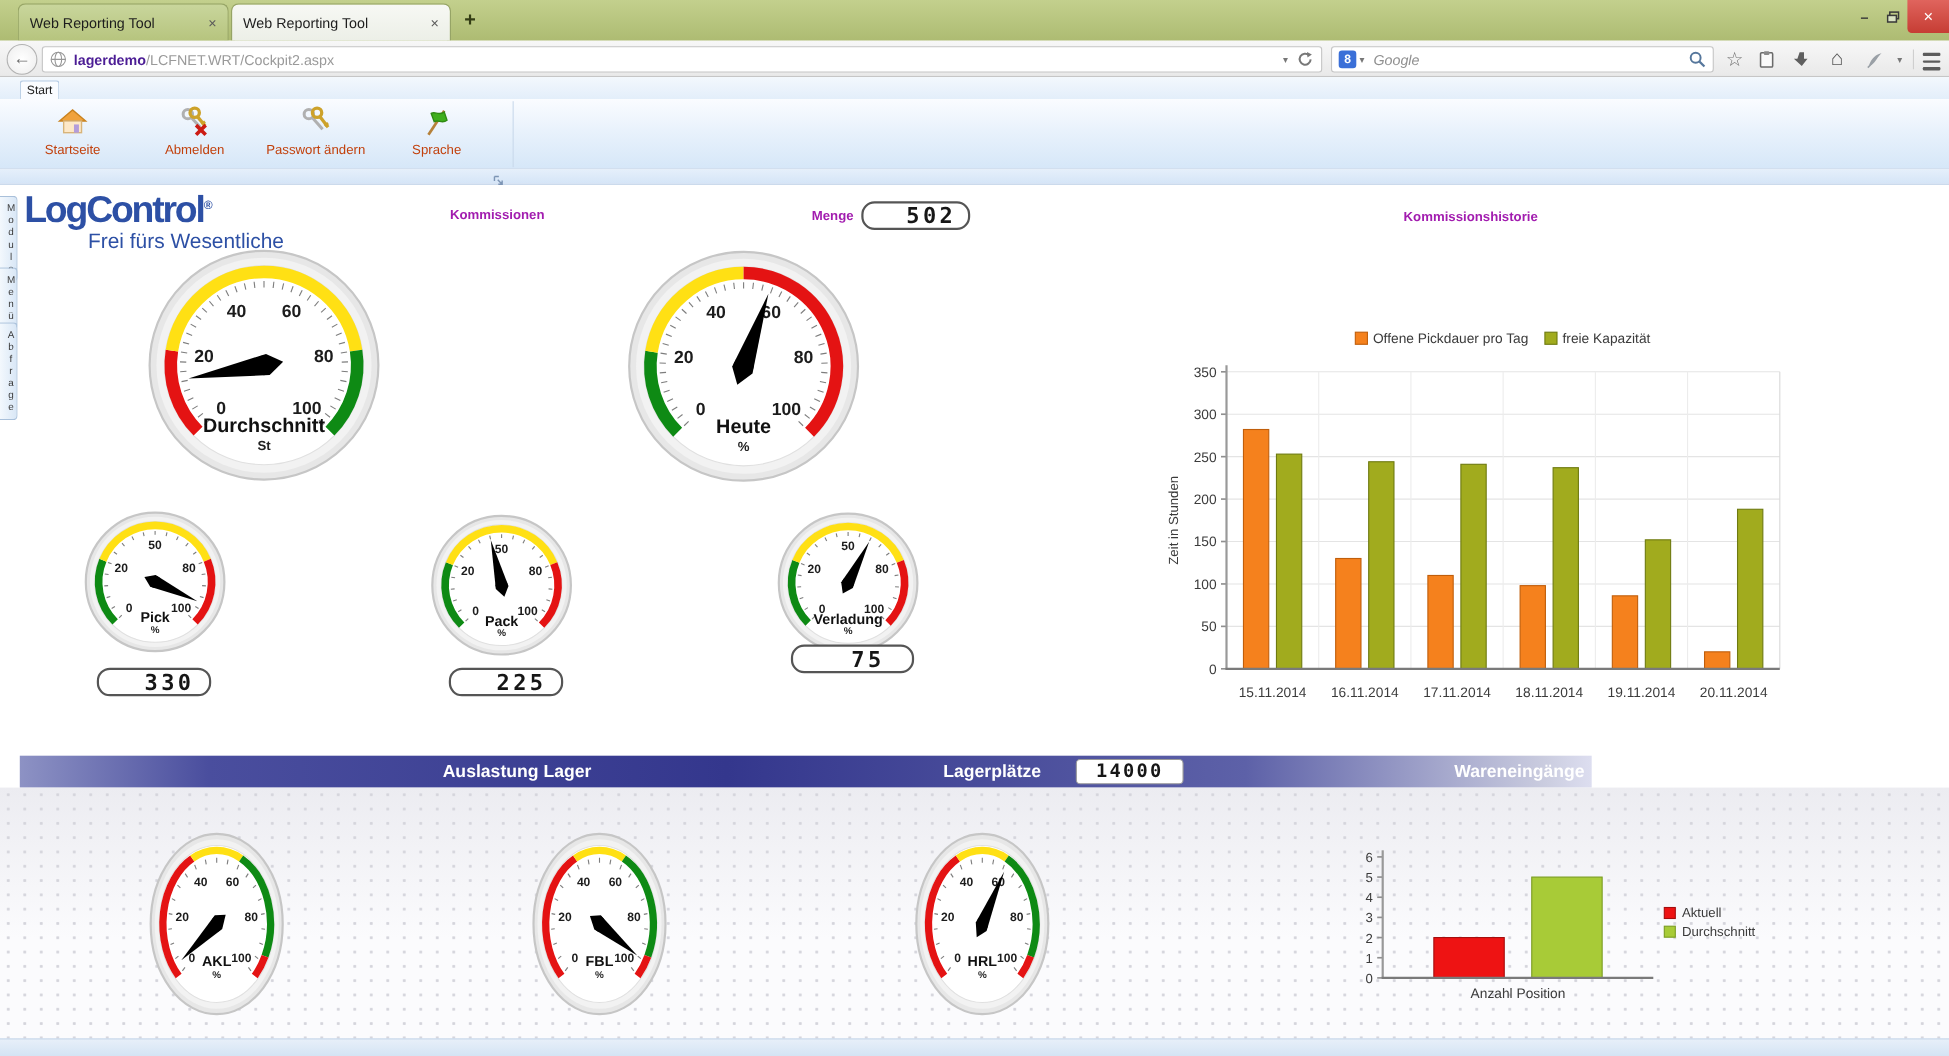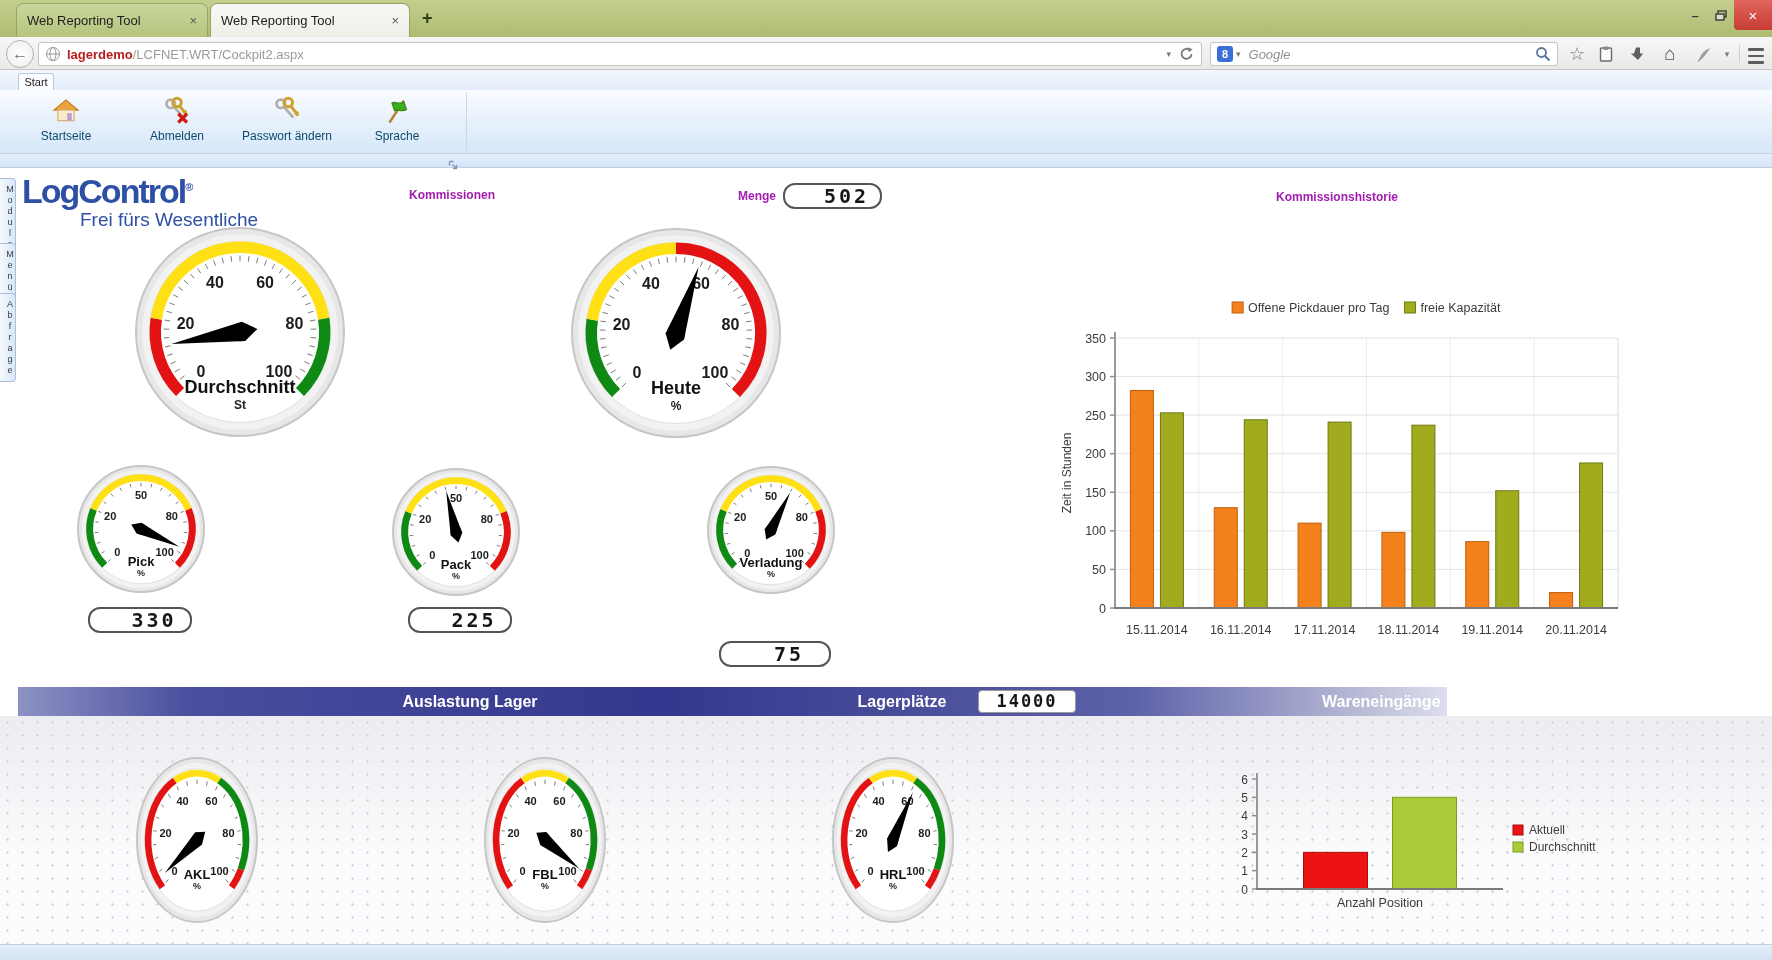--- a/index.html
+++ b/index.html
@@ -21,41 +21,41 @@
           font-size:13px;color:#3a3a3a;}
   .winclose{background:linear-gradient(#e0645d,#c63d34);border-radius:0 0 0 4px;color:#fff;font-size:15px;}
 
   .navbar{left:0;top:37px;width:1772px;height:33px;background:linear-gradient(#f7f7f7,#e9e9e9);
           border-bottom:1px solid #c6c6c6;}
   .backbtn{left:6px;top:40px;width:28px;height:28px;border-radius:50%;border:1px solid #b2b2b2;
            background:radial-gradient(#ffffff,#ededed);display:flex;align-items:center;justify-content:center;
            color:#6e6e6e;font-size:16px;font-weight:bold;}
   .field{background:#fff;border:1px solid #c5c5c5;border-radius:3px;display:flex;align-items:center;}
   .urlfield{left:38px;top:42px;width:1164px;height:24px;padding:0 6px;font-size:13px;}
-  .urlfield .host{font-weight:bold;color:#b91c1c;margin-left:6px;}
+  .urlfield .host{font-weight:bold;color:#4c1d95;margin-left:6px;}
   .urlfield .path{color:#9a9a9a;}
   .urlfield .spacer{flex:1;}
   .searchfield{left:1210px;top:42px;width:348px;height:24px;padding:0 6px;font-size:13px;}
   .gchip{width:16px;height:16px;border-radius:3px;background:#3a6fd8;color:#fff;font-size:11px;font-weight:bold;
          display:flex;align-items:center;justify-content:center;}
   .searchfield .ph{color:#8f8f8f;font-style:italic;margin-left:8px;flex:1;}
   .tool{top:42px;width:24px;height:24px;display:flex;align-items:center;justify-content:center;color:#6a6a6a;}
   .caret{font-size:9px;color:#777;}
   .burger div{width:16px;height:2.5px;background:#5c5c5c;margin:2px 0;border-radius:1px;}
 
   
   .ribtabrow{left:0;top:70px;width:1772px;height:20px;background:linear-gradient(#f3f8fd,#e3eefa);}
   .starttab{left:18px;top:73px;width:36px;height:17px;background:#fafcff;border:1px solid #b7cce4;border-bottom:none;
             border-radius:3px 3px 0 0;font-size:11px;display:flex;align-items:center;justify-content:center;color:#222;}
   .ribbody{left:0;top:90px;width:1772px;height:64px;
            background:linear-gradient(180deg,#fafcff 0%,#e9f2fc 45%,#d6e7f8 100%);border-bottom:1px solid #c3d4e8;}
   .ribdivider{left:466px;top:92px;width:1px;height:60px;background:#c9d9ec;}
   .ribbtn{top:92px;width:98px;height:60px;display:flex;flex-direction:column;align-items:center;}
   .ribbtn .ic{height:36px;display:flex;align-items:center;justify-content:center;}
-  .ribbtn .lb{font-size:12px;color:#0c4a6e;margin-top:1px;}
+  .ribbtn .lb{font-size:12px;color:#c2410c;margin-top:1px;}
   .ribstrip{left:0;top:154px;width:1772px;height:14px;background:linear-gradient(#e5effb,#d5e5f7);
             border-bottom:1px solid #bfd2e8;}
 
   
   .vtab{left:0;width:16px;background:linear-gradient(90deg,#f3f8fd,#d9e7f6);border:1px solid #a9c0da;border-left:none;
         border-radius:0 4px 4px 0;color:#3a3a3a;font-size:9px;text-align:center;padding:5px 0;
         writing-mode:vertical-rl;text-orientation:upright;letter-spacing:1px;}
   .wordmark{left:22px;top:172px;font-size:34px;font-weight:bold;letter-spacing:-2px;color:#2d50a5;}
   .wordmark sup{font-size:11px;letter-spacing:0;}
   .tagline{left:80px;top:209px;font-size:19px;color:#2d50a5;}
@@ -453,21 +453,21 @@
       <text x="95.84833759055186" y="56.07220019332966" text-anchor="middle" font-size="11" font-weight="bold" fill="#1c1c1c">80</text>
       <text x="88.61029542381883" y="92.46029542381882" text-anchor="middle" font-size="11" font-weight="bold" fill="#1c1c1c">100</text>
       <polygon points="84.16293899400627,27.390614614008996 58.74695924465967,64.23222313654757 60.137761747789455,74.54267987405743 69.29658966839374,69.60752832020077" fill="#000"></polygon>
       <ellipse cx="65" cy="65" rx="5.544" ry="5.544" fill="#000"></ellipse>
       <text x="65" y="101.85499999999999" text-anchor="middle" font-size="13" font-weight="bold" fill="#111">Verladung</text>
       <text x="65" y="111.62" text-anchor="middle" font-size="9" font-weight="bold" fill="#222">%</text>
     </svg>
 
 <div class="abs lcd" style="left:88px;top:607px;width:104px;height:26px;">330</div>
 <div class="abs lcd" style="left:408px;top:607px;width:104px;height:26px;">225</div>
-<div class="abs lcd" style="left:719px;top:641px;width:112px;height:26px;">75</div>
+<div class="abs lcd" style="left:719px;top:586px;width:112px;height:26px;">75</div>
 
 <svg class="abs" style="left:1040px;top:290px;" width="600" height="360">
       <line x1="70" y1="318" x2="75" y2="318" stroke="#8f8f8f" stroke-width="1.5"></line>
       <text x="66" y="322.5" text-anchor="end" font-size="12.5" fill="#3b3b3b">0</text>
       <line x1="75" y1="279.42857142857144" x2="578" y2="279.42857142857144" stroke="#e4e4e4"></line>
       <line x1="70" y1="279.42857142857144" x2="75" y2="279.42857142857144" stroke="#8f8f8f" stroke-width="1.5"></line>
       <text x="66" y="283.92857142857144" text-anchor="end" font-size="12.5" fill="#3b3b3b">50</text>
       <line x1="75" y1="240.85714285714286" x2="578" y2="240.85714285714286" stroke="#e4e4e4"></line>
       <line x1="70" y1="240.85714285714286" x2="75" y2="240.85714285714286" stroke="#8f8f8f" stroke-width="1.5"></line>
       <text x="66" y="245.35714285714286" text-anchor="end" font-size="12.5" fill="#3b3b3b">100</text>

